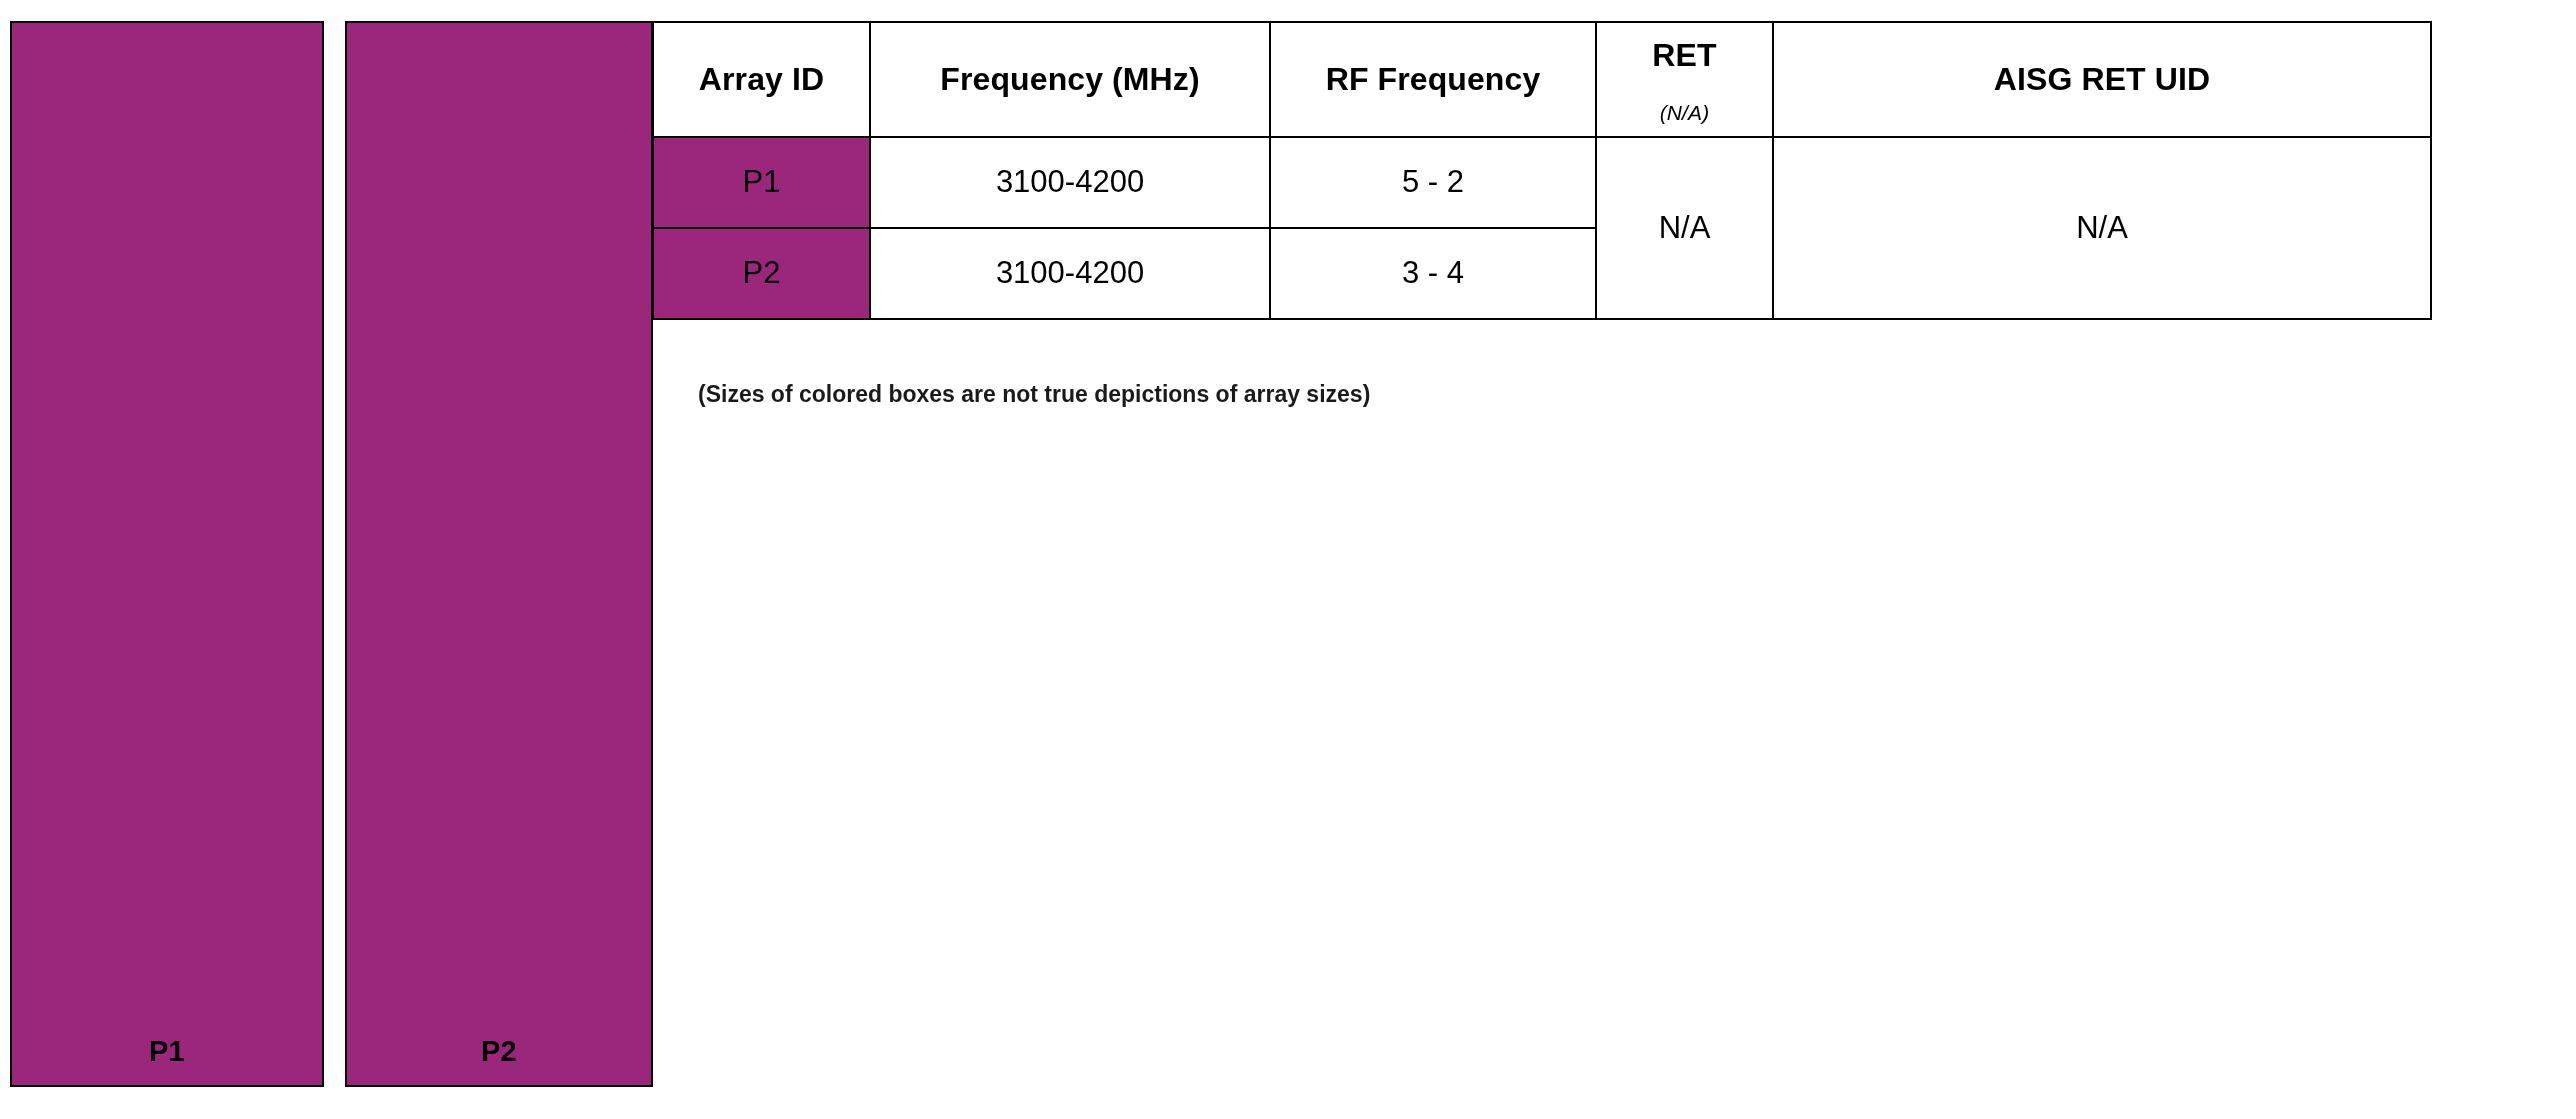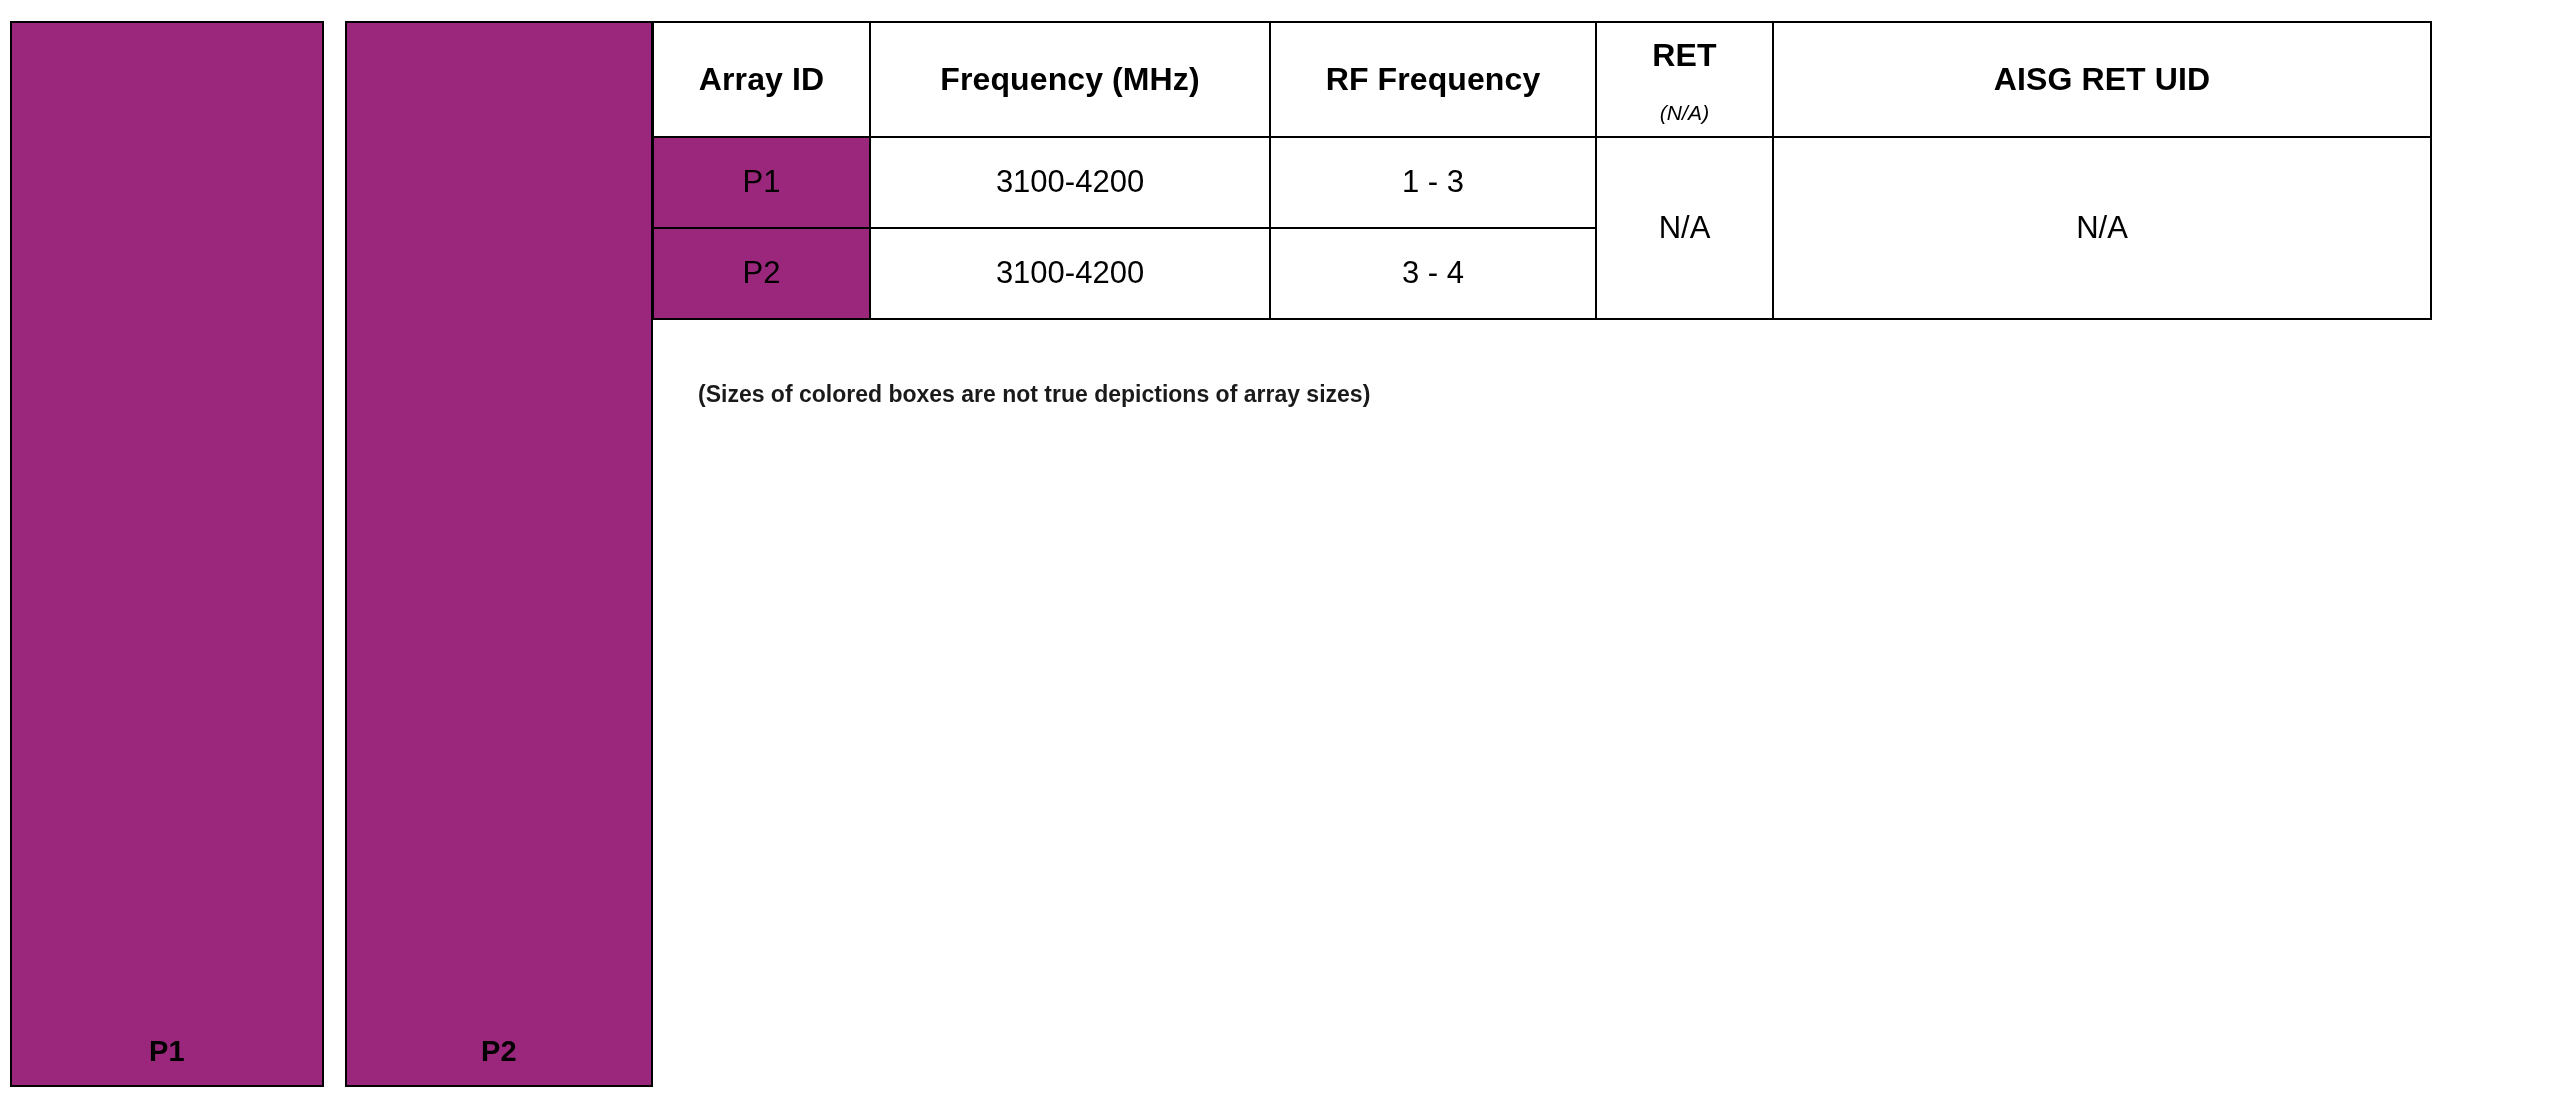--- a/index.html
+++ b/index.html
@@ -157,21 +157,21 @@
             <span class="ret-sub">(N/A)</span>
           </div>
         </th>
         <th>AISG RET UID</th>
       </tr>
     </thead>
     <tbody>
       <tr>
         <td class="array-id-cell">P1</td>
         <td>3100-4200</td>
-        <td>1 - 3</td>
+        <td>5 - 2</td>
         <td rowspan="2">N/A</td>
         <td rowspan="2">N/A</td>
       </tr>
       <tr>
         <td class="array-id-cell">P2</td>
         <td>3100-4200</td>
         <td>3 - 4</td>
       </tr>
     </tbody>
   </table>

